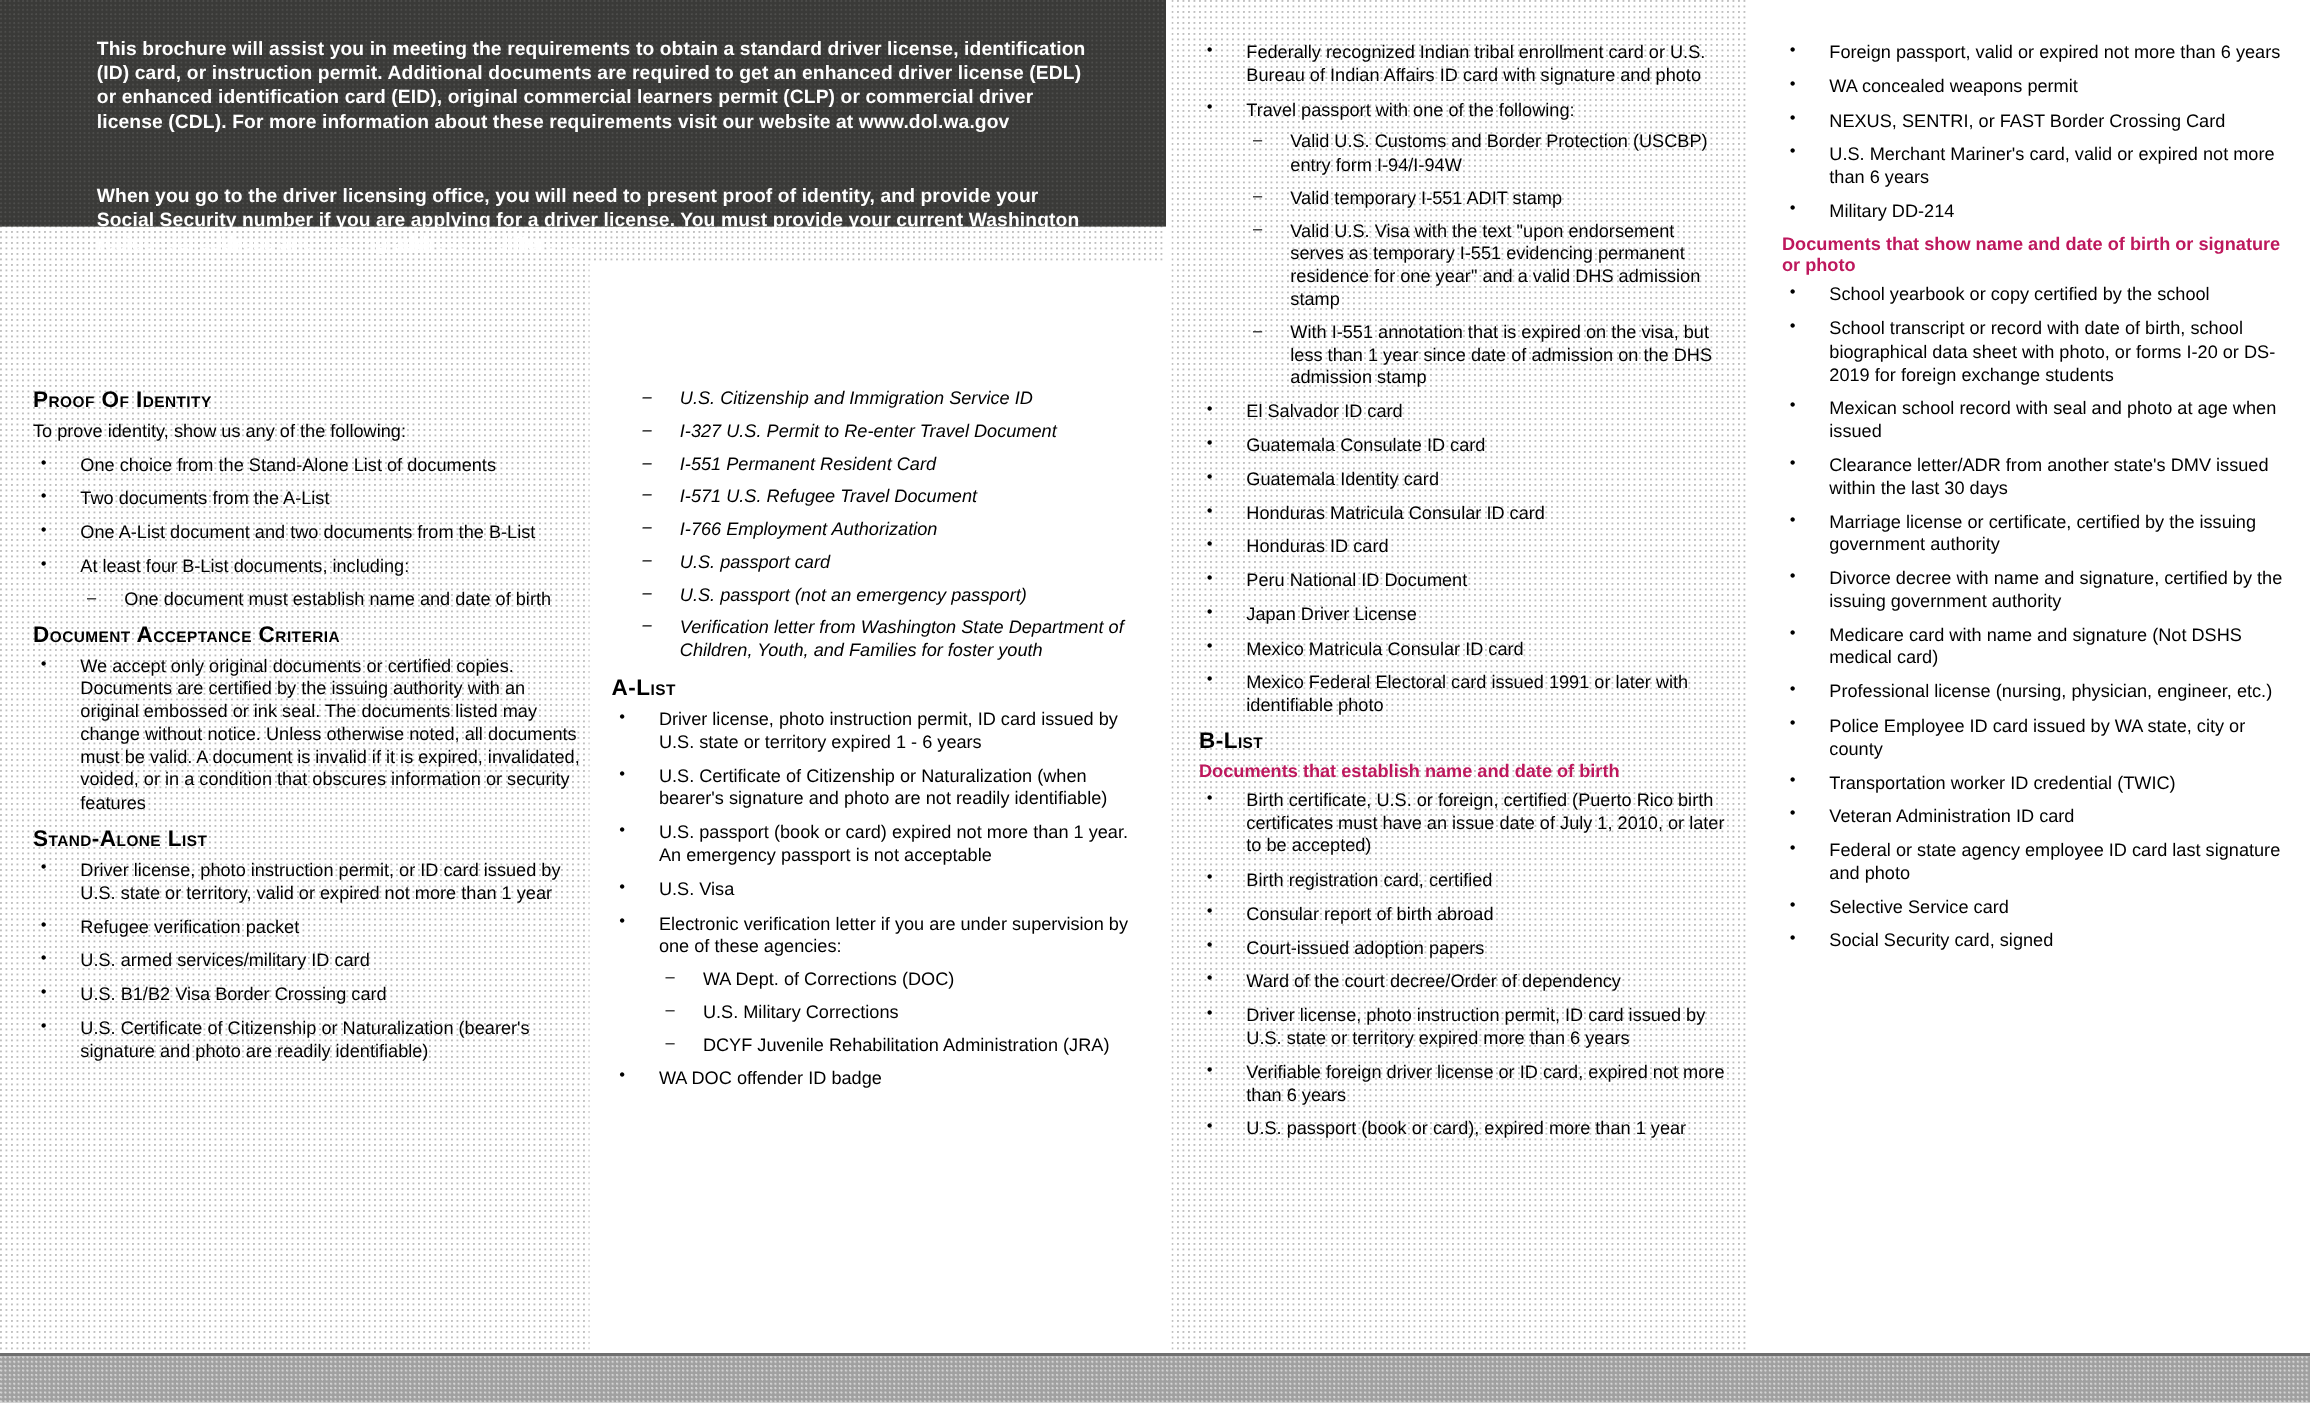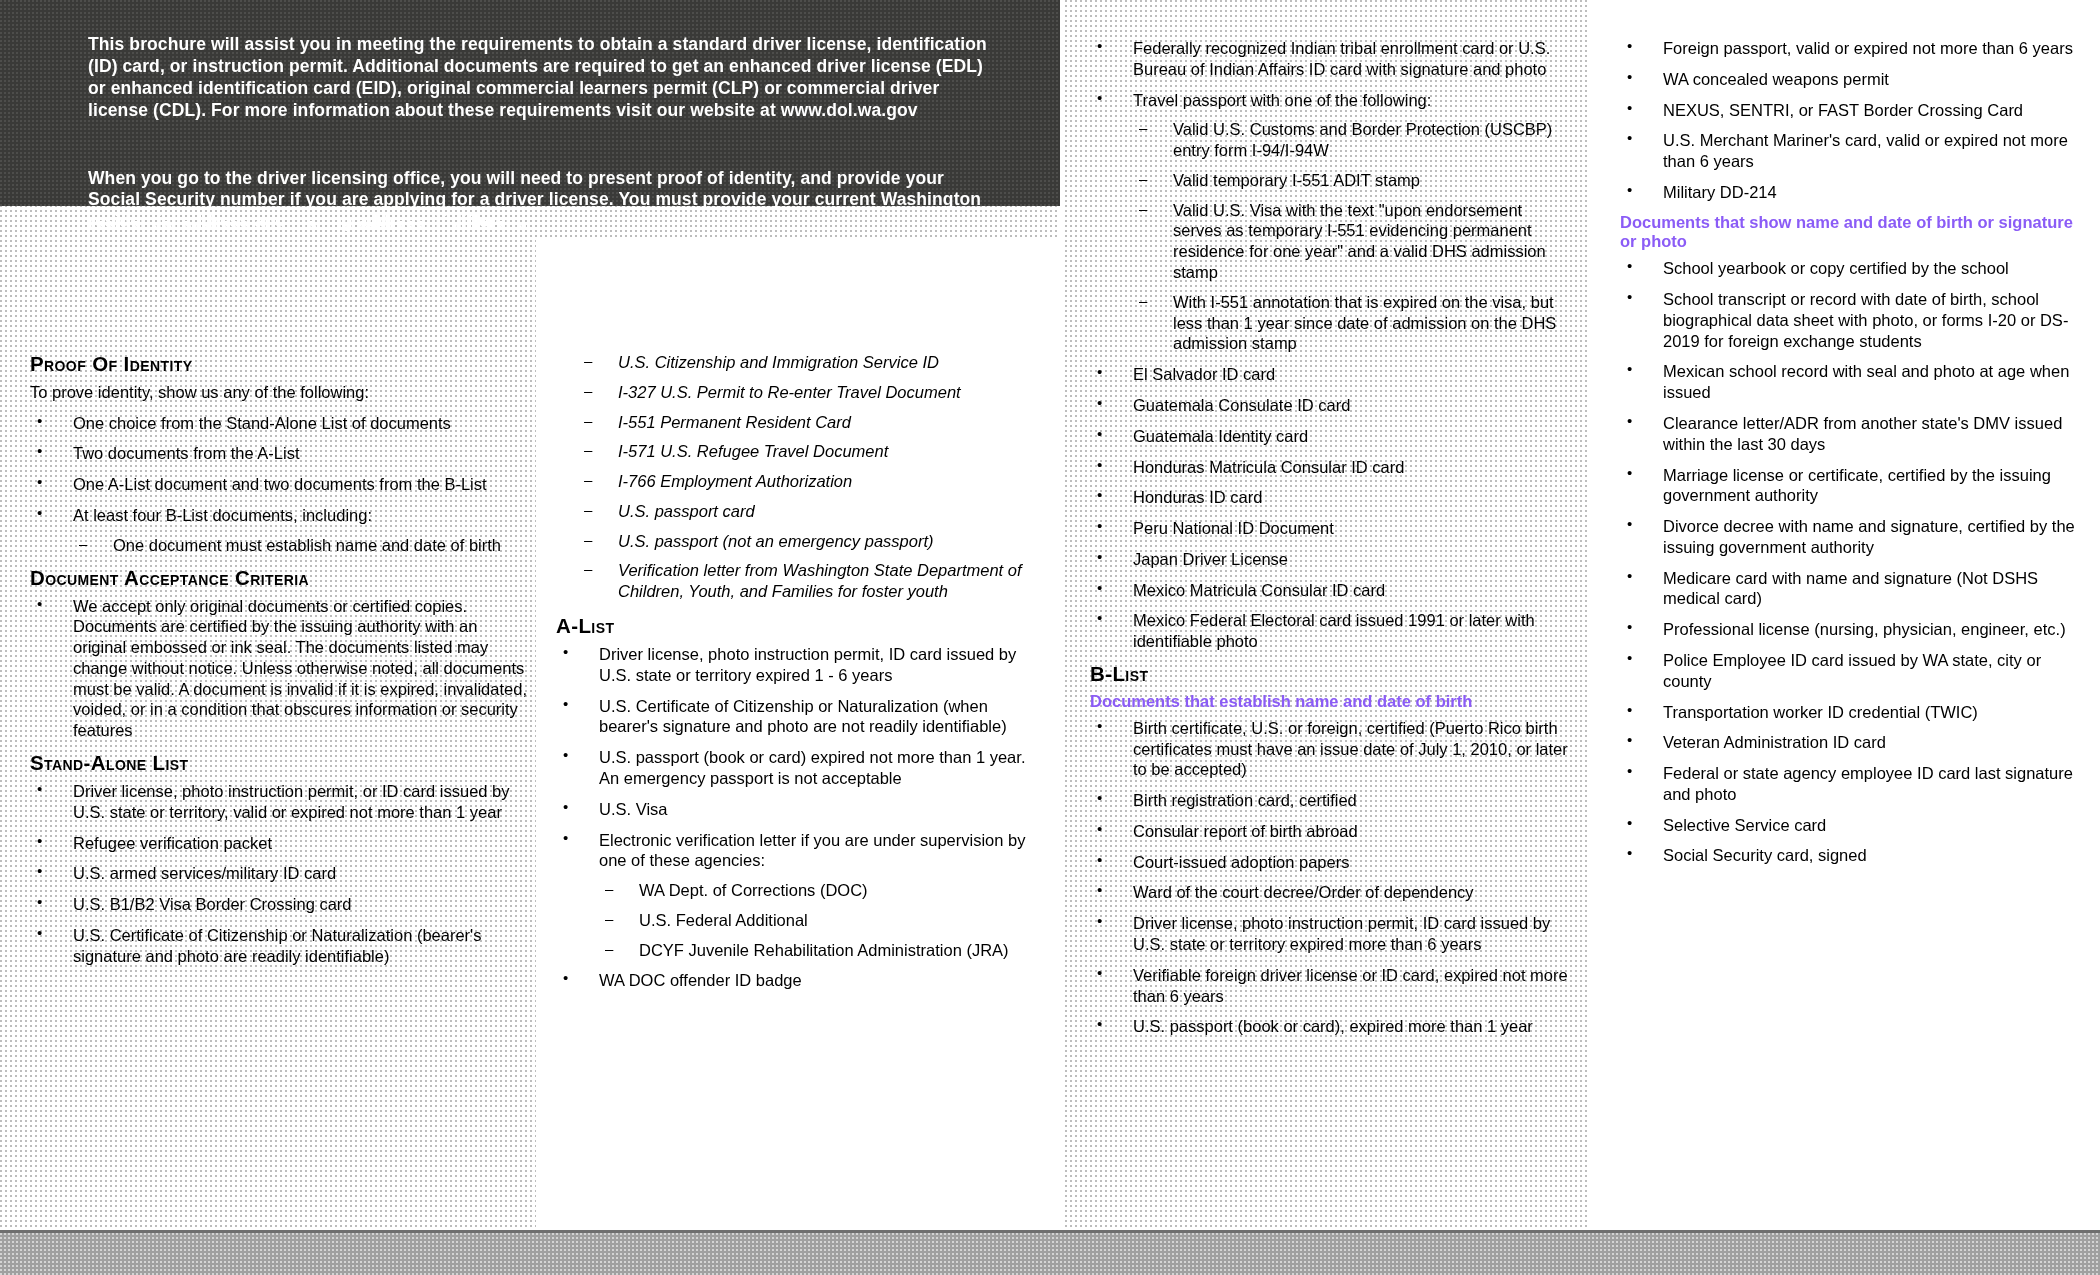--- a/index.html
+++ b/index.html
@@ -76,21 +76,21 @@
     text-transform: capitalize;
     letter-spacing: 0.4px;
     margin: 0 0 6px 0;
     color: #000;
   }
   h3.sub-head {
     font-size: 16.5px;
     font-weight: bold;
     margin: 2px 0 6px 0;
     line-height: 1.2;
-    color: #8b5cf6;
+    color: #be185d;
   }
   p.lead {
     font-size: 16.5px;
     margin: 0 0 10px 0;
     line-height: 1.25;
     color: #000;
   }
 
   ul.bul, ul.dash {
     list-style: none;
@@ -215,21 +215,21 @@
 
     <ul class="bul">
       <li>Driver license, photo instruction permit, ID card issued by U.S. state or territory expired 1 - 6 years</li>
       <li>U.S. Certificate of Citizenship or Naturalization (when bearer's signature and photo are not readily identifiable)</li>
       <li>U.S. passport (book or card) expired not more than 1 year. An emergency passport is not acceptable</li>
       <li>U.S. Visa</li>
       <li>
         <span>Electronic verification letter if you are under supervision by one of these agencies:</span>
         <ul class="dash">
           <li>WA Dept. of Corrections (DOC)</li>
-          <li>U.S. Federal Additional</li>
+          <li>U.S. Military Corrections</li>
           <li>DCYF Juvenile Rehabilitation Administration (JRA)</li>
         </ul>
       </li>
       <li>WA DOC offender ID badge</li>
     </ul>
   </div>
 
   <div class="col" style="left:1090px; top:38px; width:478px;">
 
     <ul class="bul">

